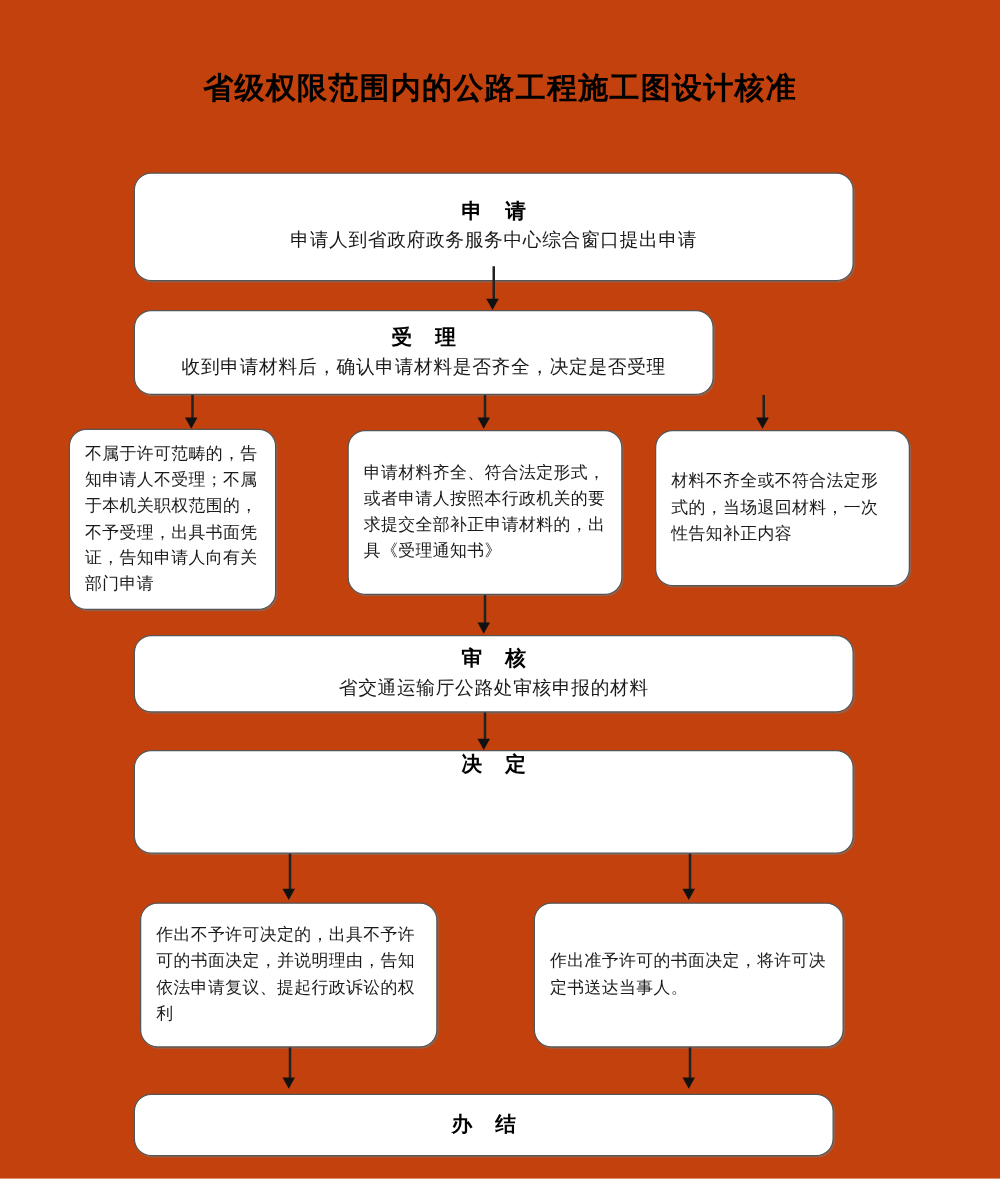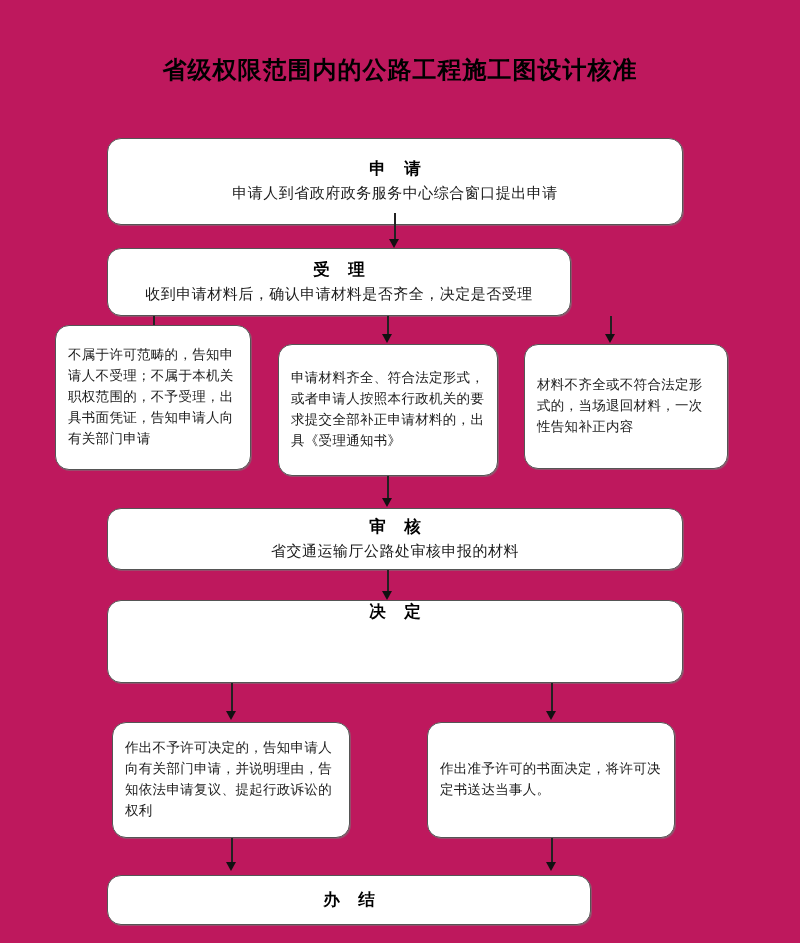--- a/index.html
+++ b/index.html
@@ -9,21 +9,21 @@
   }
   body {
     font-family: "Liberation Serif", "DejaVu Serif", serif;
     color: #1a1a1a;
   }
   #page {
     position: relative;
     width: 800px;
     height: 943px;
     margin: 0 auto;
-    background: #be185d;
+    background: #c2410c;
     overflow: hidden;
   }
 
   
   .chart-title {
     position: absolute;
     left: 0;
     top: 54px;
     width: 800px;
     text-align: center;
@@ -72,31 +72,31 @@
     padding: 0 12px;
   }
   .node.only-heading .heading {
     margin-bottom: 0;
   }
 
   
   #node-apply       { left: 107px; top: 138px; width: 576px; height: 87px; }
   #node-accept      { left: 107px; top: 248px; width: 464px; height: 68px; }
 
-  #node-reject      { left: 55px;  top: 325px; width: 196px; height: 145px; }
+  #node-reject      { left: 55px;  top: 343px; width: 166px; height: 145px; }
   #node-complete    { left: 278px; top: 344px; width: 220px; height: 132px; }
   #node-incomplete  { left: 524px; top: 344px; width: 204px; height: 125px; }
 
   #node-review      { left: 107px; top: 508px; width: 576px; height: 62px; }
   #node-decision    { left: 107px; top: 600px; width: 576px; height: 83px; justify-content: space-between; }
 
   #node-deny        { left: 112px; top: 722px; width: 238px; height: 116px; }
   #node-approve     { left: 427px; top: 722px; width: 248px; height: 116px; }
 
-  #node-finish      { left: 107px; top: 875px; width: 484px; height: 50px; }
+  #node-finish      { left: 107px; top: 875px; width: 560px; height: 50px; }
 
   
   .conn {
     position: absolute;
     background: #222222;
   }
   .conn.v { width: 1.6px; }
   .arrowhead {
     position: absolute;
     width: 0;
@@ -162,21 +162,21 @@
     <div class="heading">决 定</div>
   </div>
 
   <div class="conn v" style="left:231px; top:683px; height:30px;"></div>
   <div class="arrowhead" style="left:226px; top:711px;"></div>
 
   <div class="conn v" style="left:551px; top:683px; height:30px;"></div>
   <div class="arrowhead" style="left:546px; top:711px;"></div>
 
   <div class="node small" id="node-deny">
-    <div class="body">作出不予许可决定的，告知申请人向有关部门申请，并说明理由，告知依法申请复议、提起行政诉讼的权利</div>
+    <div class="body">作出不予许可决定的，出具不予许可的书面决定，并说明理由，告知依法申请复议、提起行政诉讼的权利</div>
   </div>
 
   <div class="node small" id="node-approve">
     <div class="body">作出准予许可的书面决定，将许可决定书送达当事人。</div>
   </div>
 
   <div class="conn v" style="left:231px; top:838px; height:26px;"></div>
   <div class="arrowhead" style="left:226px; top:862px;"></div>
 
   <div class="conn v" style="left:551px; top:838px; height:26px;"></div>

